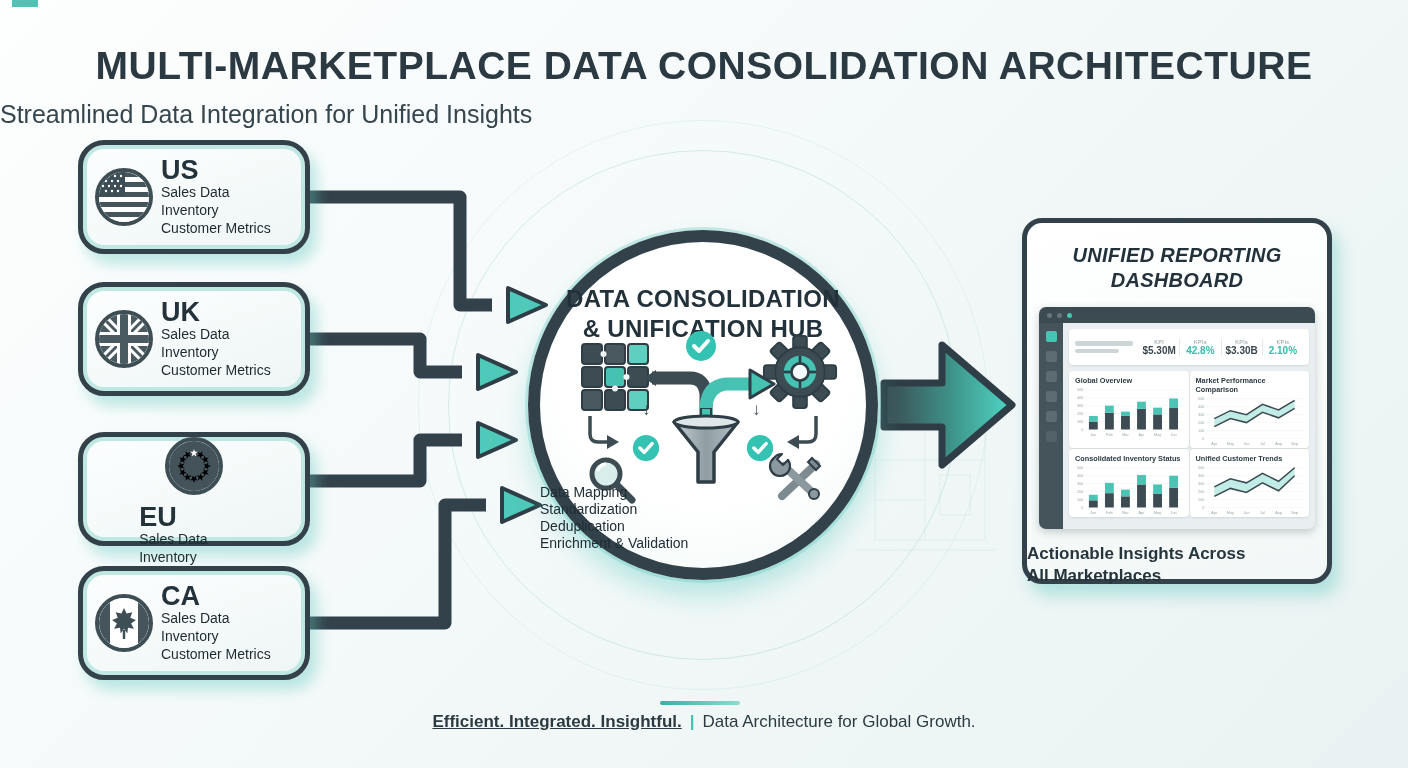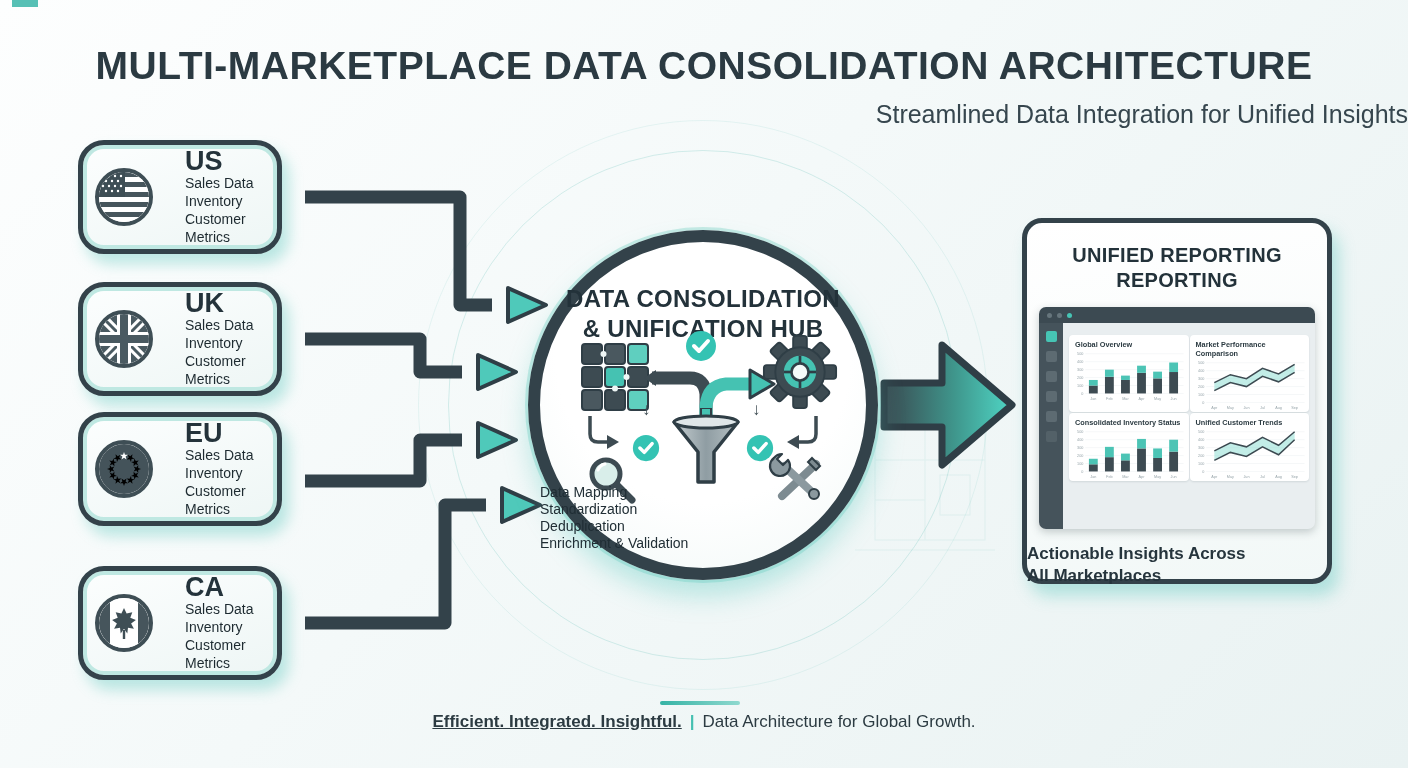--- a/index.html
+++ b/index.html
@@ -10,29 +10,29 @@
     color:#2e3d45;
   }
   
   .decor-arc{ position:absolute; border-radius:50%; border:1px solid rgba(77,182,172,.22); }
   .decor-blueprint{ position:absolute; opacity:.35; }
   .corner-chip{ position:absolute; left:12px; top:0; width:26px; height:7px; background:#3ab5a8; opacity:.85; }
 
   
   .title{ position:absolute; top:44px; left:0; width:100%; text-align:center;
     font-size:39px; font-weight:800; letter-spacing:.5px; color:#2b3a42; }
-  .subtitle{ position:absolute; top:100px; left:0; width:100%; text-align:right;
+  .subtitle{ position:absolute; top:100px; left:0; width:100%; text-align:left;
     font-size:25px; font-weight:500; color:#36464e; }
 
   
-  .mbox{ position:absolute; left:78px; width:204px; height:114px;
+  .mbox{ position:absolute; left:78px; width:232px; height:114px;
     background:linear-gradient(160deg,#fcfefe 0%,#eef6f5 100%);
     border:5px solid #33424a; border-radius:26px;
     box-shadow:inset 0 0 0 4px #bfe8e2, 7px 10px 14px rgba(96,200,190,.40);
-    display:flex; align-items:center; padding:0 12px; gap:32px; z-index:3;}
+    display:flex; align-items:center; padding:0 12px; gap:8px; z-index:3;}
   .flag{ width:58px; height:58px; border-radius:50%; border:4px solid #3e4e55;
     overflow:hidden; flex:0 0 auto; background:#fff; }
   .flag svg{ display:block; width:100%; height:100%; }
   .mbox .code{ font-size:27px; font-weight:800; color:#24333b; line-height:1.05; }
   .mbox .mline{ font-size:14px; font-weight:500; color:#1d2a30; line-height:1.28; }
 
   
   #wires{ position:absolute; left:0; top:0; z-index:2; }
 
   
@@ -46,21 +46,21 @@
   .hub-func{ position:absolute; top:242px; width:100%; text-align:left;
     font-size:14px; font-weight:400; color:#202e35; line-height:1.22; }
   .hicon{ position:absolute; }
 
   
   .dash{ position:absolute; left:1022px; top:218px; width:310px; height:366px;
     background:linear-gradient(170deg,#ffffff 0%,#f2f8f7 100%);
     border:5px solid #33424a; border-radius:20px;
     box-shadow:7px 12px 16px rgba(96,200,190,.42); z-index:3; }
   .dash-title{ margin-top:20px; text-align:center; font-size:20px; font-weight:800;
-    letter-spacing:.3px; color:#23323a; line-height:1.25; }
+    letter-spacing:.3px; color:#23323a; line-height:1.25;font-style:italic; }
   .miniwin{ width:276px; margin:14px auto 0; border-radius:7px; overflow:hidden;
     box-shadow:0 3px 8px rgba(40,60,65,.25); background:#e9eef0; }
   .win-head{ height:16px; background:#3c4a52; display:flex; align-items:center; gap:5px; padding-left:8px; }
   .win-dot{ width:5px; height:5px; border-radius:50%; }
   .win-body{ display:flex; height:206px; }
   .win-side{ width:24px; background:#45535b; display:flex; flex-direction:column; align-items:center; gap:9px; padding-top:8px; }
   .side-ic{ width:11px; height:11px; border-radius:2px; background:#5d6b72; }
   .side-ic.active{ background:#46c4b4; }
   .win-main{ flex:1; padding:6px 6px 0 6px; }
   .kpibar{ background:#fff; border-radius:4px; display:flex; align-items:center; padding:5px 6px; height:36px; box-shadow:0 1px 2px rgba(40,60,65,.12); }
@@ -203,21 +203,21 @@
       </svg>
     </div>
     <div>
       <div class="code">UK</div>
       <div class="mline">Sales Data</div>
       <div class="mline">Inventory</div>
       <div class="mline">Customer Metrics</div>
     </div>
   </div>
 
-  <div class="mbox" style="top:412px;">
+  <div class="mbox" style="top:432px;flex-direction:column;">
     <div class="flag">
       <svg viewBox="0 0 50 50">
         <rect width="50" height="50" fill="#44535a"></rect>
         <g id="eustars" fill="#fff">
           <path id="star" d="M25,8 L26,10.8 L29,10.8 L26.6,12.6 L27.5,15.4 L25,13.7 L22.5,15.4 L23.4,12.6 L21,10.8 L24,10.8 Z"></path>
         </g>
         <use href="#star" transform="rotate(30 25 25)"></use>
           <use href="#star" transform="rotate(60 25 25)"></use>
         <use href="#star" transform="rotate(90 25 25)"></use>
           <use href="#star" transform="rotate(120 25 25)"></use>
@@ -369,39 +369,61 @@
       <div>Data Mapping</div>
       <div>Standardization</div>
       <div>Deduplication</div>
       <div>Enrichment &amp; Validation</div>
     </div>
   </div>
 
   <div class="dash">
     <div class="dash-title">
       <span>UNIFIED REPORTING</span><br>
-      <span>REPORTING</span>
+      <span>DASHBOARD</span>
     </div>
 
     <div class="miniwin">
       <div class="win-head">
         <div class="win-dot" style="background:#66757c"></div>
         <div class="win-dot" style="background:#66757c"></div>
         <div class="win-dot" style="background:#46c4b4"></div>
       </div>
       <div class="win-body">
         <div class="win-side">
           <div class="side-ic active"></div>
           <div class="side-ic"></div>
           <div class="side-ic"></div>
           <div class="side-ic"></div>
           <div class="side-ic"></div>
           <div class="side-ic" style="opacity:.6"></div>
         </div>
         <div class="win-main">
+          <div class="kpibar">
+            <div class="skel">
+                <div></div>
+                <div></div>
+              </div>
+            <div class="kpi" style="border-left:none">
+              <div class="kl">KPI</div>
+              <div class="kv">$5.30M</div>
+            </div>
+            <div class="kpi accent">
+              <div class="kl">KPIs</div>
+              <div class="kv">42.8%</div>
+            </div>
+            <div class="kpi">
+              <div class="kl">KPIs</div>
+              <div class="kv">$3.30B</div>
+            </div>
+            <div class="kpi accent">
+              <div class="kl">KPIs</div>
+              <div class="kv">2.10%</div>
+            </div>
+          </div>
           <div class="chart-grid">
             <div class="chart-card">
               <div class="ct">Global Overview</div>
               <div class="mini-chart">
                   <svg viewBox="0 0 118 54" width="100%" style="display:block">
                     <line x1="13" y1="46" x2="117" y2="46" class="gl"></line>
                     <text x="11" y="47.4" class="tk" text-anchor="end">0</text>
                     <line x1="13" y1="37.6" x2="117" y2="37.6" class="gl"></line>
                     <text x="11" y="39" class="tk" text-anchor="end">100</text>
                     <line x1="13" y1="29.2" x2="117" y2="29.2" class="gl"></line>

